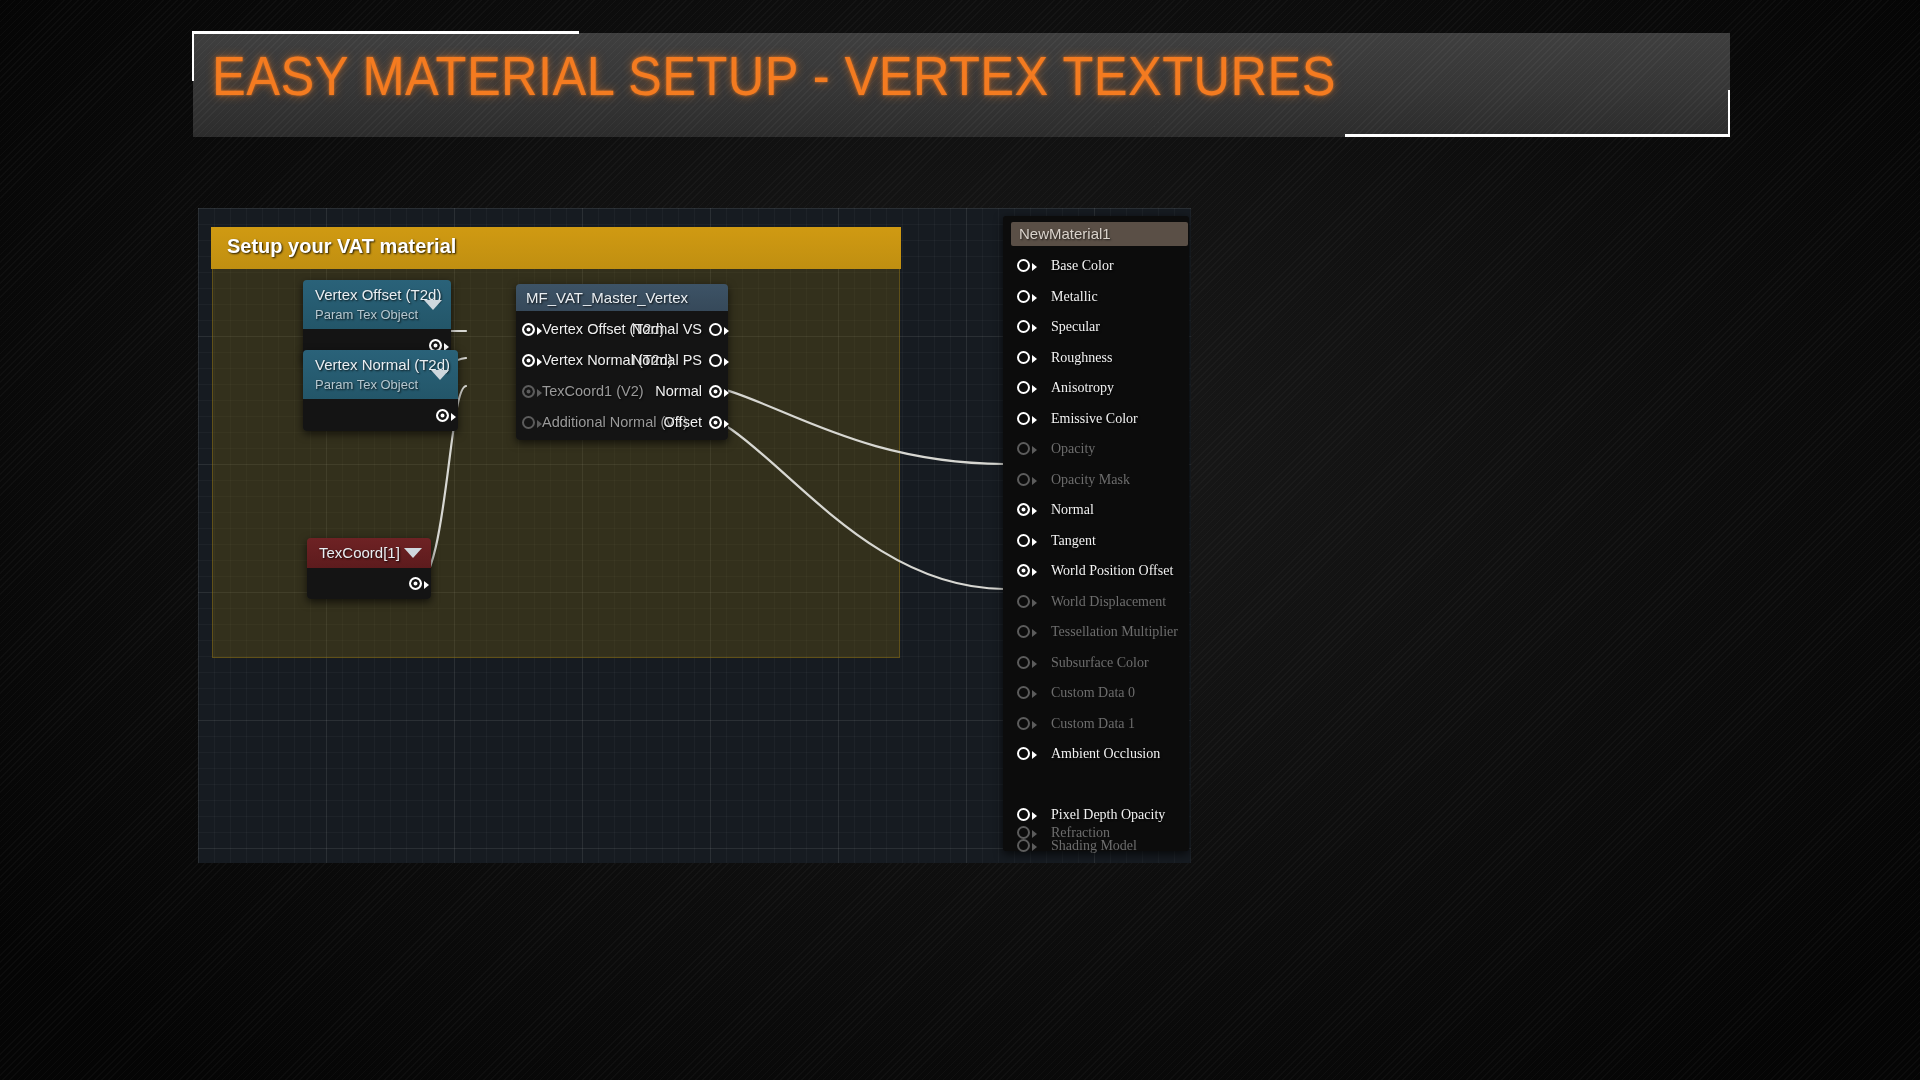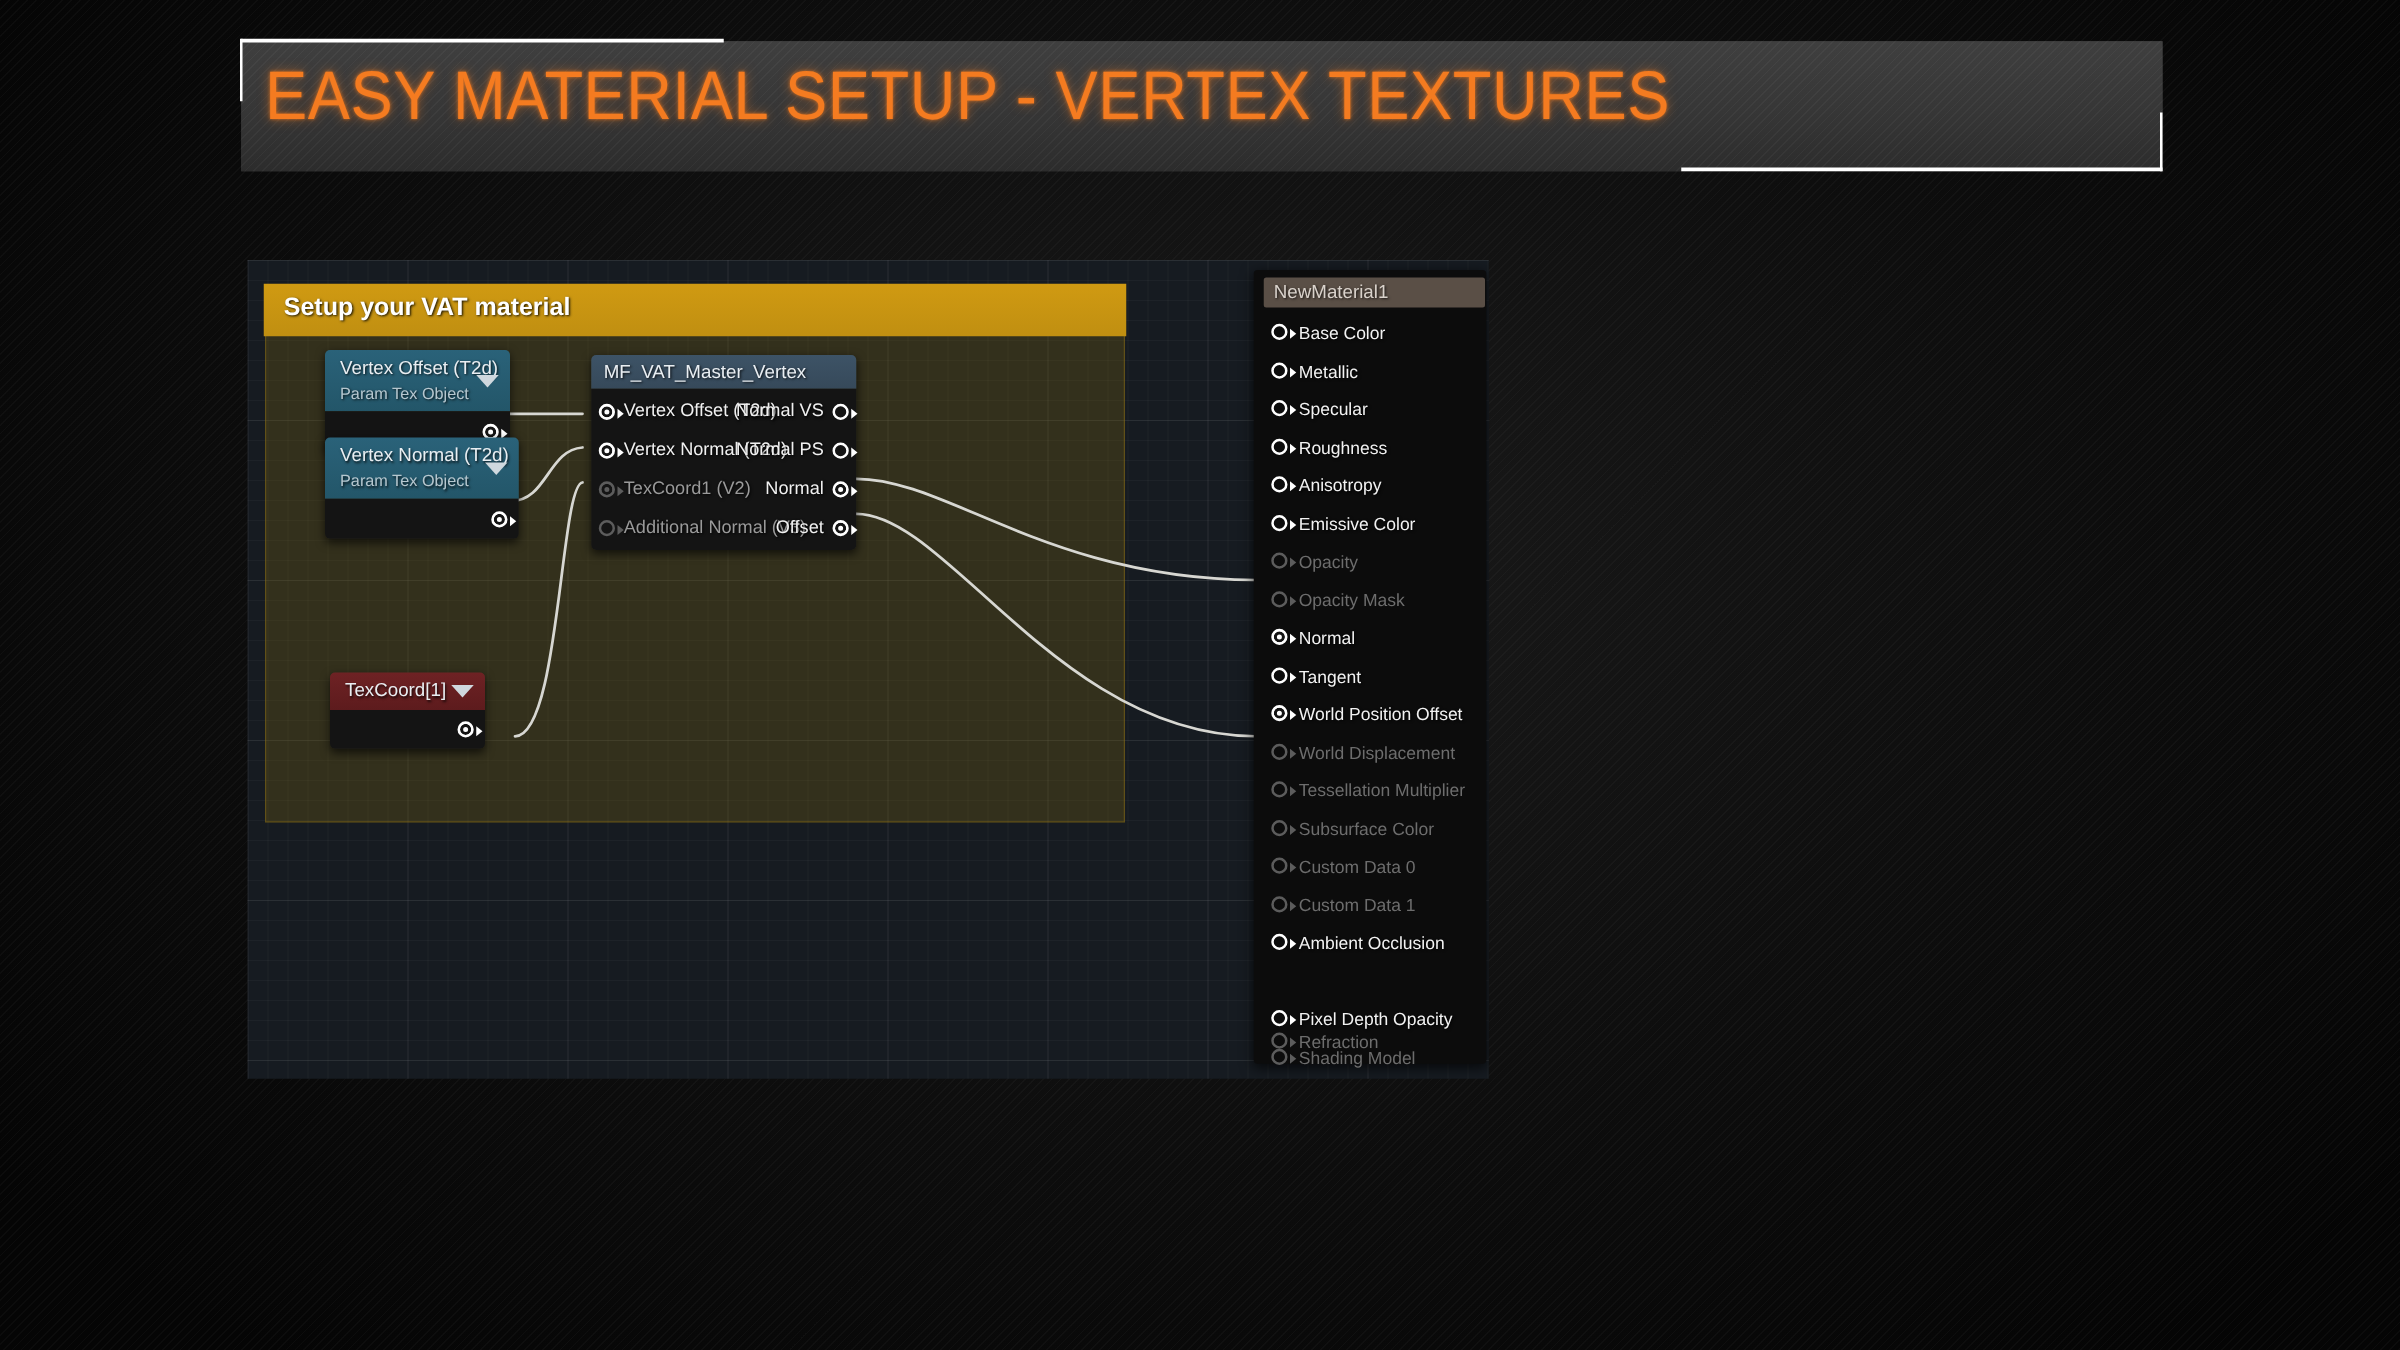--- a/index.html
+++ b/index.html
@@ -89,21 +89,21 @@
     text-shadow:1px 1px 2px rgba(0,0,0,0.85);
     white-space:nowrap;
   }
   .comment-grip{
     position:absolute;left:884px;top:627px;width:14px;height:14px;
     background:repeating-linear-gradient(135deg,rgba(255,255,255,0.55) 0 1.5px,transparent 1.5px 4px);
   }
 
   
   .node{position:absolute;border-radius:4px;overflow:visible;
-        box-shadow:0 3px 8px rgba(0,0,0,0.65);}
+        box-shadow:0 3px 8px rgba(0,0,0,0.65);margin-left:43px;}
   .node-head{
     padding:5px 10px 5px 12px;border-radius:4px 4px 0 0;
     color:#e9eef2;font-size:15px;line-height:19px;white-space:nowrap;
     text-shadow:1px 1px 2px rgba(0,0,0,0.8);
     position:relative;
   }
   .node-head.teal{background:linear-gradient(180deg,#2a6279 0%,#235669 100%);}
   .node-head.red{background:linear-gradient(180deg,#6e2224 0%,#5d1b1d 100%);}
   .node-head.fn{background:linear-gradient(180deg,#3d5366 0%,#36495a 100%);}
   .node-sub{
@@ -153,22 +153,22 @@
   .mat-head{
     position:absolute;left:8px;top:6px;width:177px;height:24px;
     background:#5a4f46;border-radius:2px;
   }
   .mat-head span{
     position:absolute;left:8px;top:3px;font-size:15px;color:#d9d2cb;
     text-shadow:1px 1px 2px rgba(0,0,0,0.7);white-space:nowrap;
   }
   .mat-row{position:absolute;left:0;width:186px;height:25px;}
   .mat-row .mlabel{
-    position:absolute;left:36px;top:4px;font-size:14px;color:#f2f2f2;
-    text-shadow:1px 1px 2px rgba(0,0,0,0.8);white-space:nowrap;
+    position:absolute;left:48px;top:4px;font-size:14px;color:#f2f2f2;
+    text-shadow:1px 1px 2px rgba(0,0,0,0.8);white-space:nowrap;font-family:Liberation Serif, serif;
   }
   .mat-row.disabled .mlabel{color:#6d6d6d;text-shadow:none;}
 
   svg.wires{position:absolute;left:0;top:0;width:993px;height:655px;pointer-events:none;}
 
   
   .copy{
     position:absolute;left:1237px;top:212px;width:600px;
     font-size:41px;line-height:54px;color:#ffffff;font-weight:400;
   }

